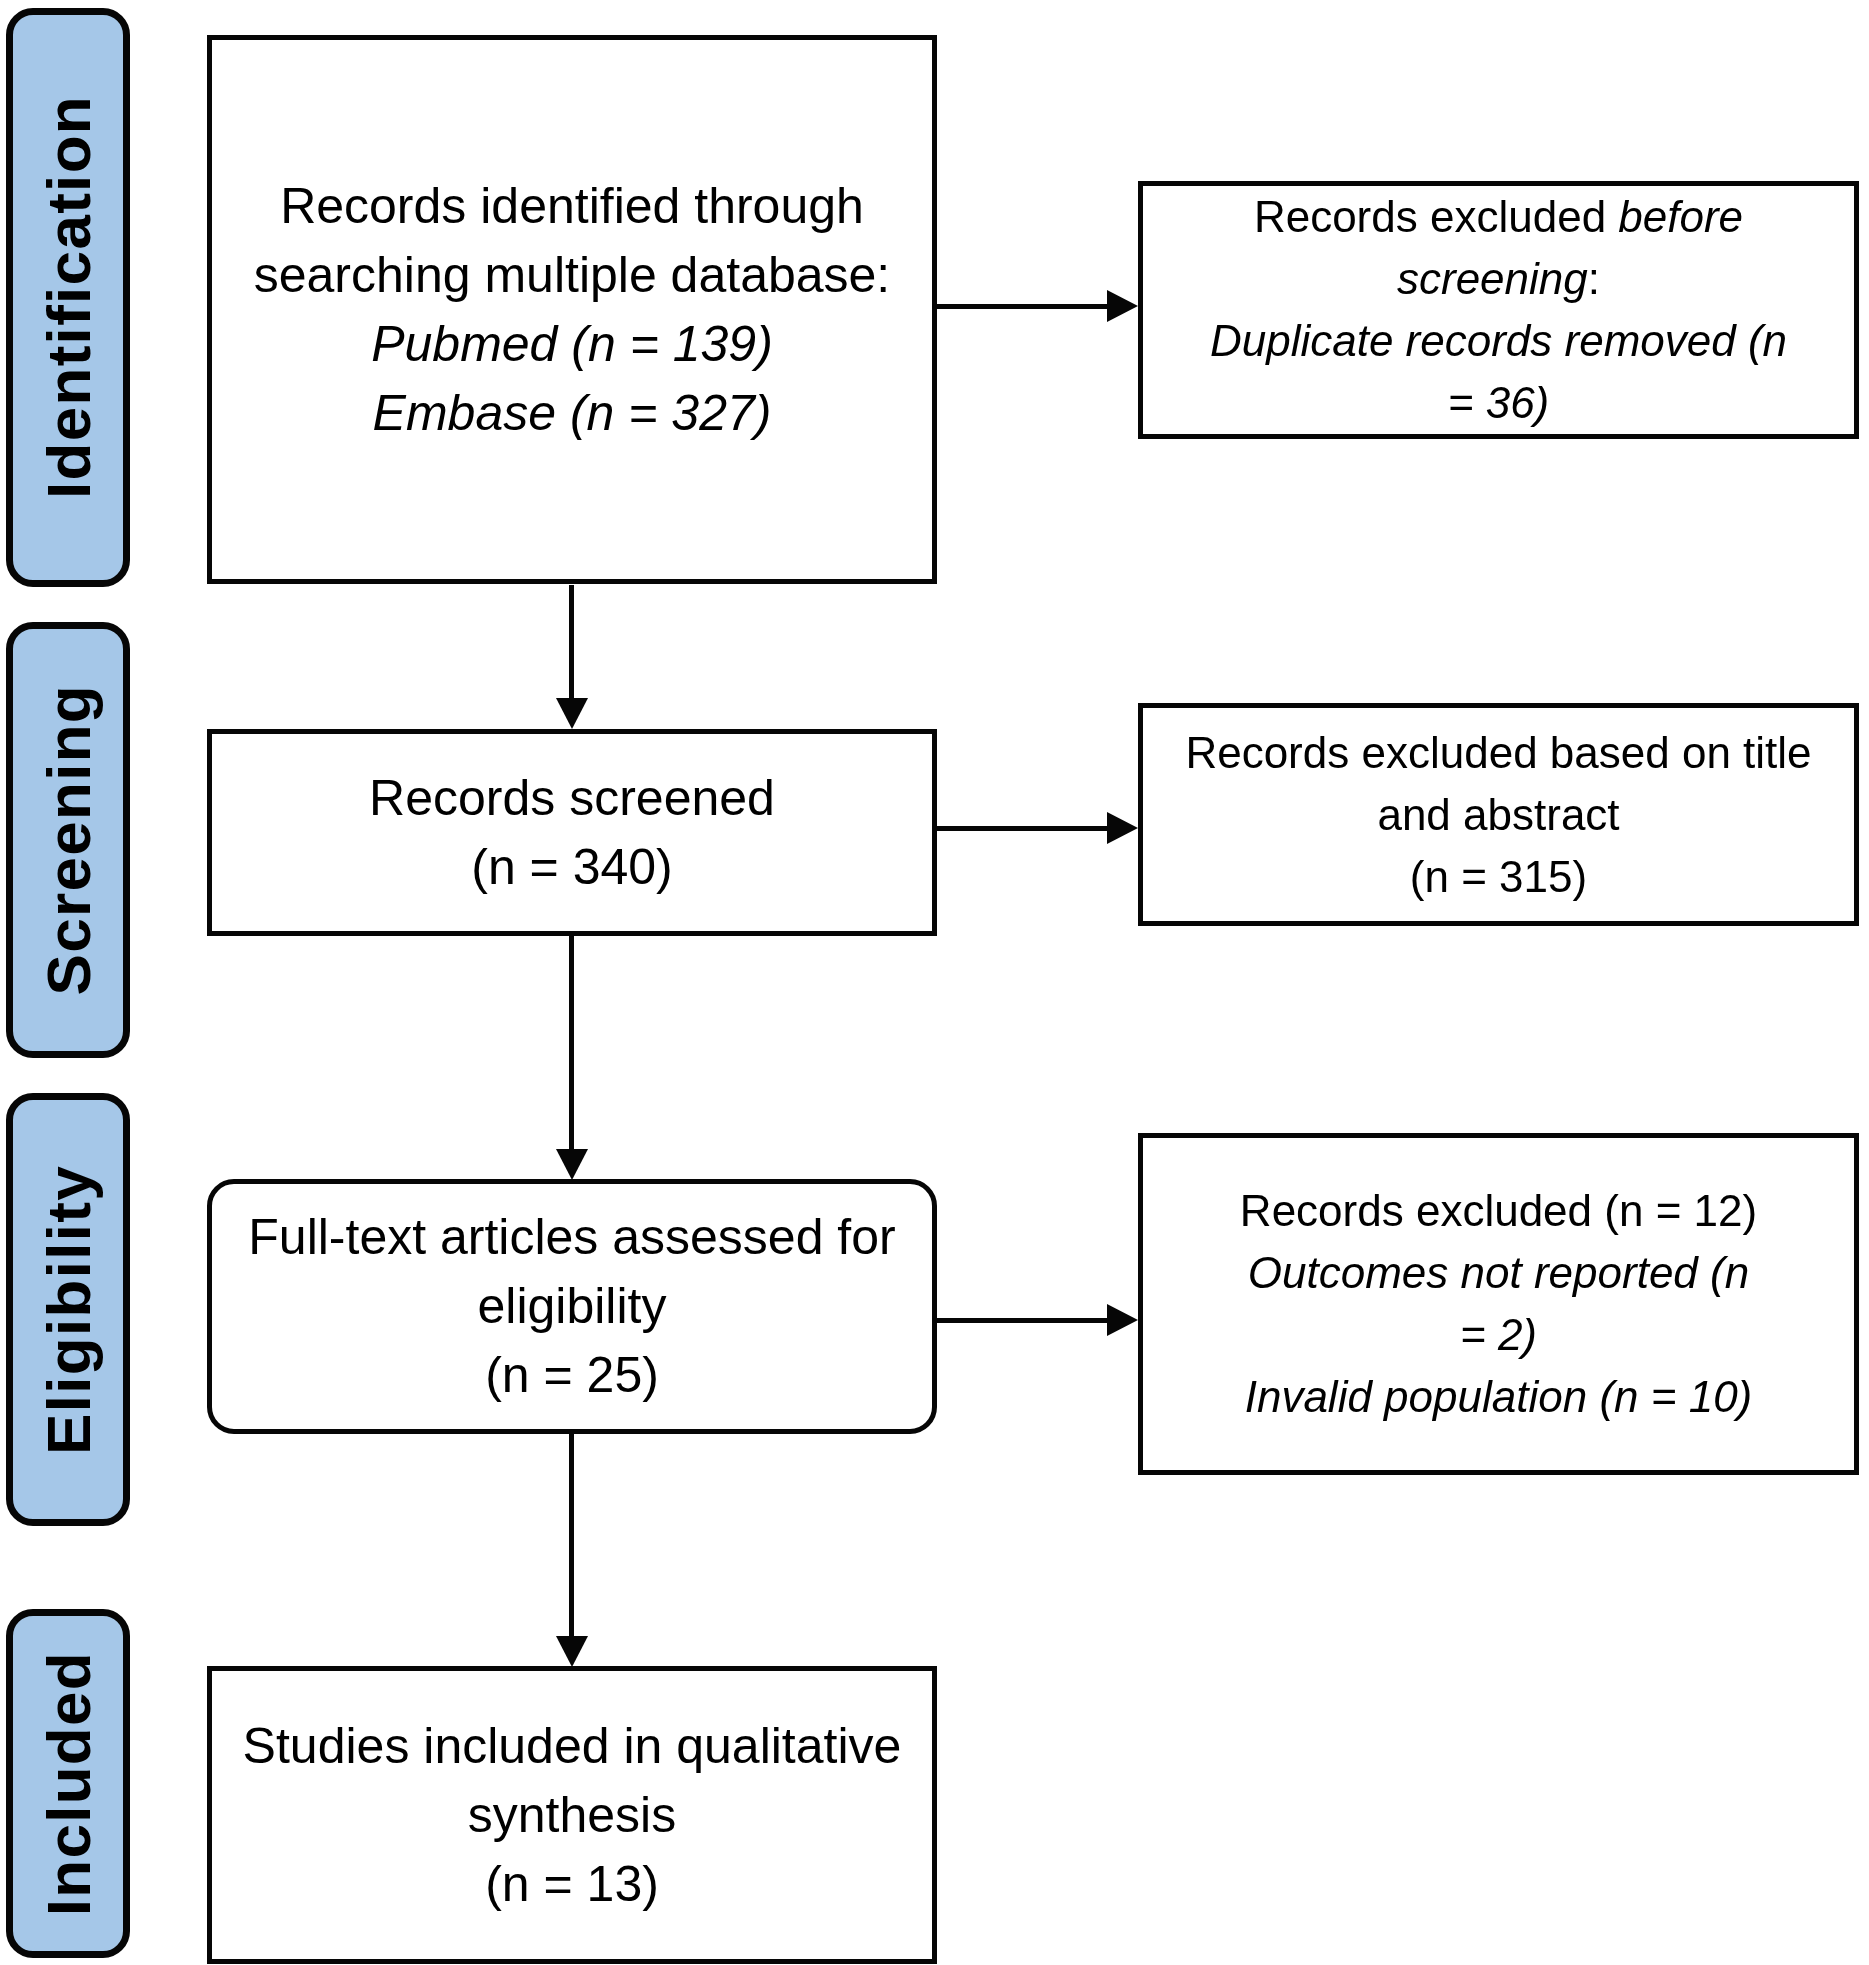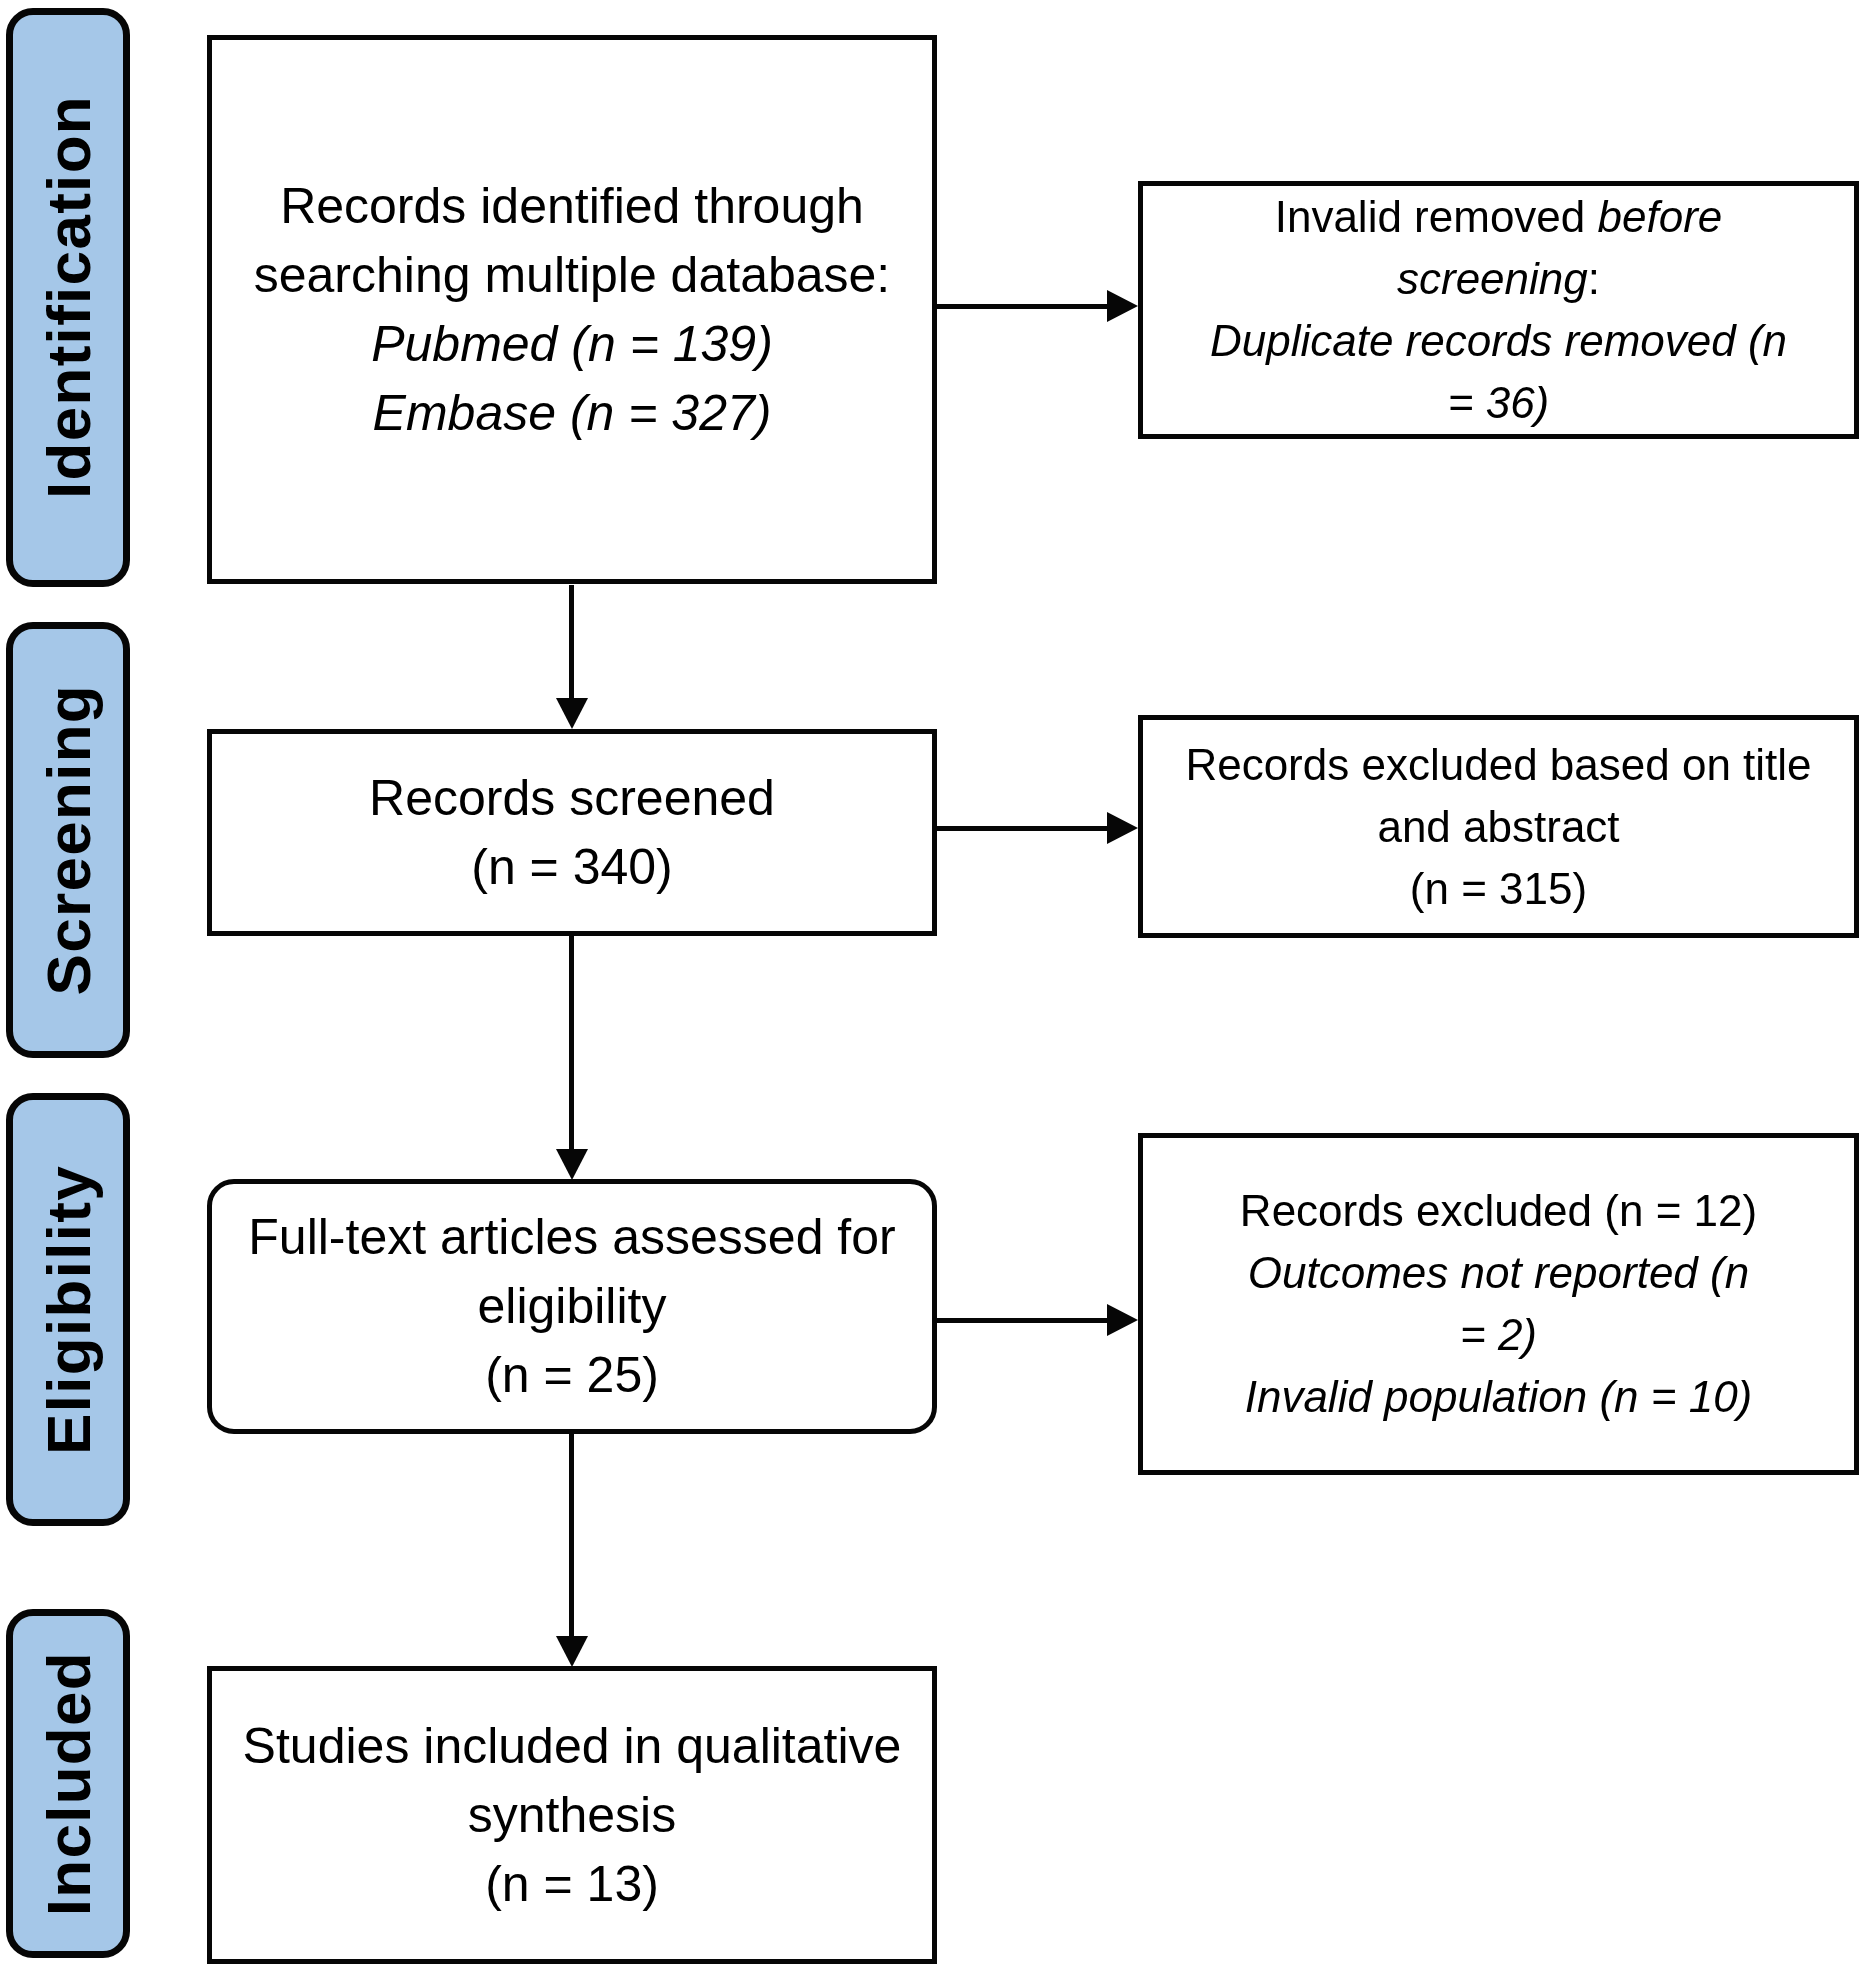--- a/index.html
+++ b/index.html
@@ -107,27 +107,27 @@
     <div><span>(n = 25)</span></div>
   </div>
 
 <div class="fbox left-col" style="top:1666px; height:298px;">
     <div><span>Studies included in qualitative</span></div>
     <div><span>synthesis</span></div>
     <div><span>(n = 13)</span></div>
   </div>
 
 <div class="fbox right-col" style="top:181px; height:258px;">
-    <div><span>Invalid removed </span><span class="it">before</span></div>
+    <div><span>Records excluded </span><span class="it">before</span></div>
     <div><span class="it">screening</span><span>:</span></div>
     <div><span class="it">Duplicate records removed (n</span></div>
     <div><span class="it">= 36)</span></div>
   </div>
 
-<div class="fbox right-col" style="top:703px; height:223px;margin-top:12px;">
+<div class="fbox right-col" style="top:703px; height:223px;">
     <div><span>Records excluded based on title</span></div>
     <div><span>and abstract</span></div>
     <div><span>(n = 315)</span></div>
   </div>
 
 <div class="fbox right-col" style="top:1133px; height:342px;">
     <div><span>Records excluded (n = 12)</span></div>
     <div><span class="it">Outcomes not reported (n</span></div>
     <div><span class="it">= 2)</span></div>
     <div><span class="it">Invalid population (n = 10)</span></div>

